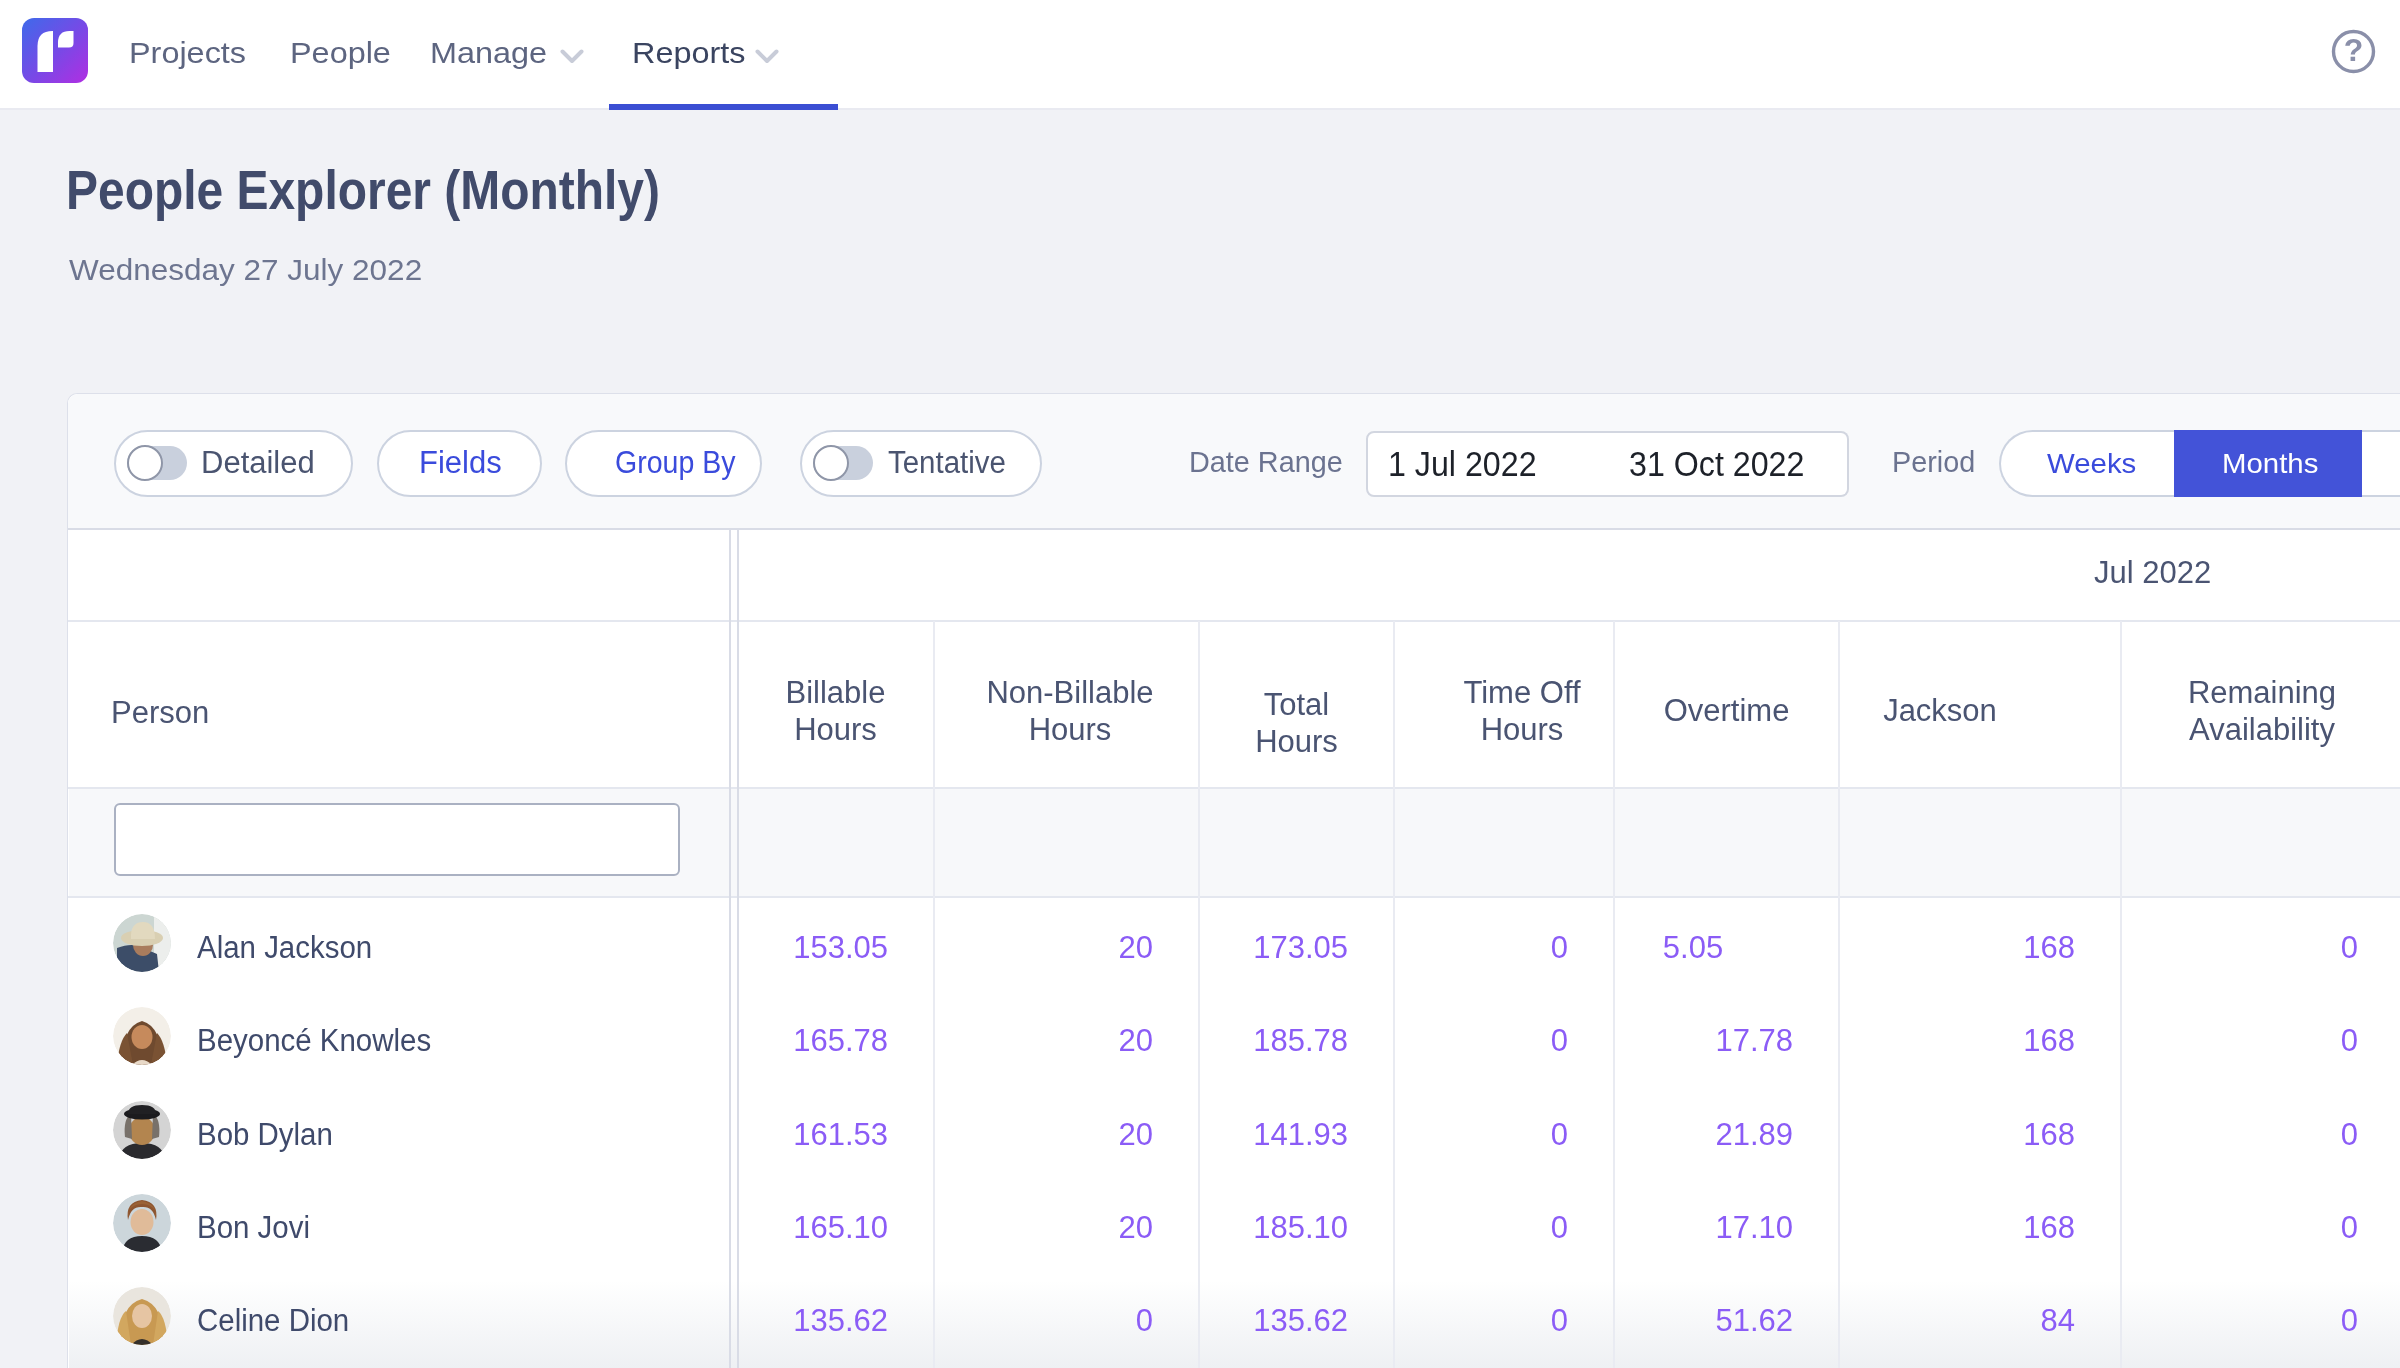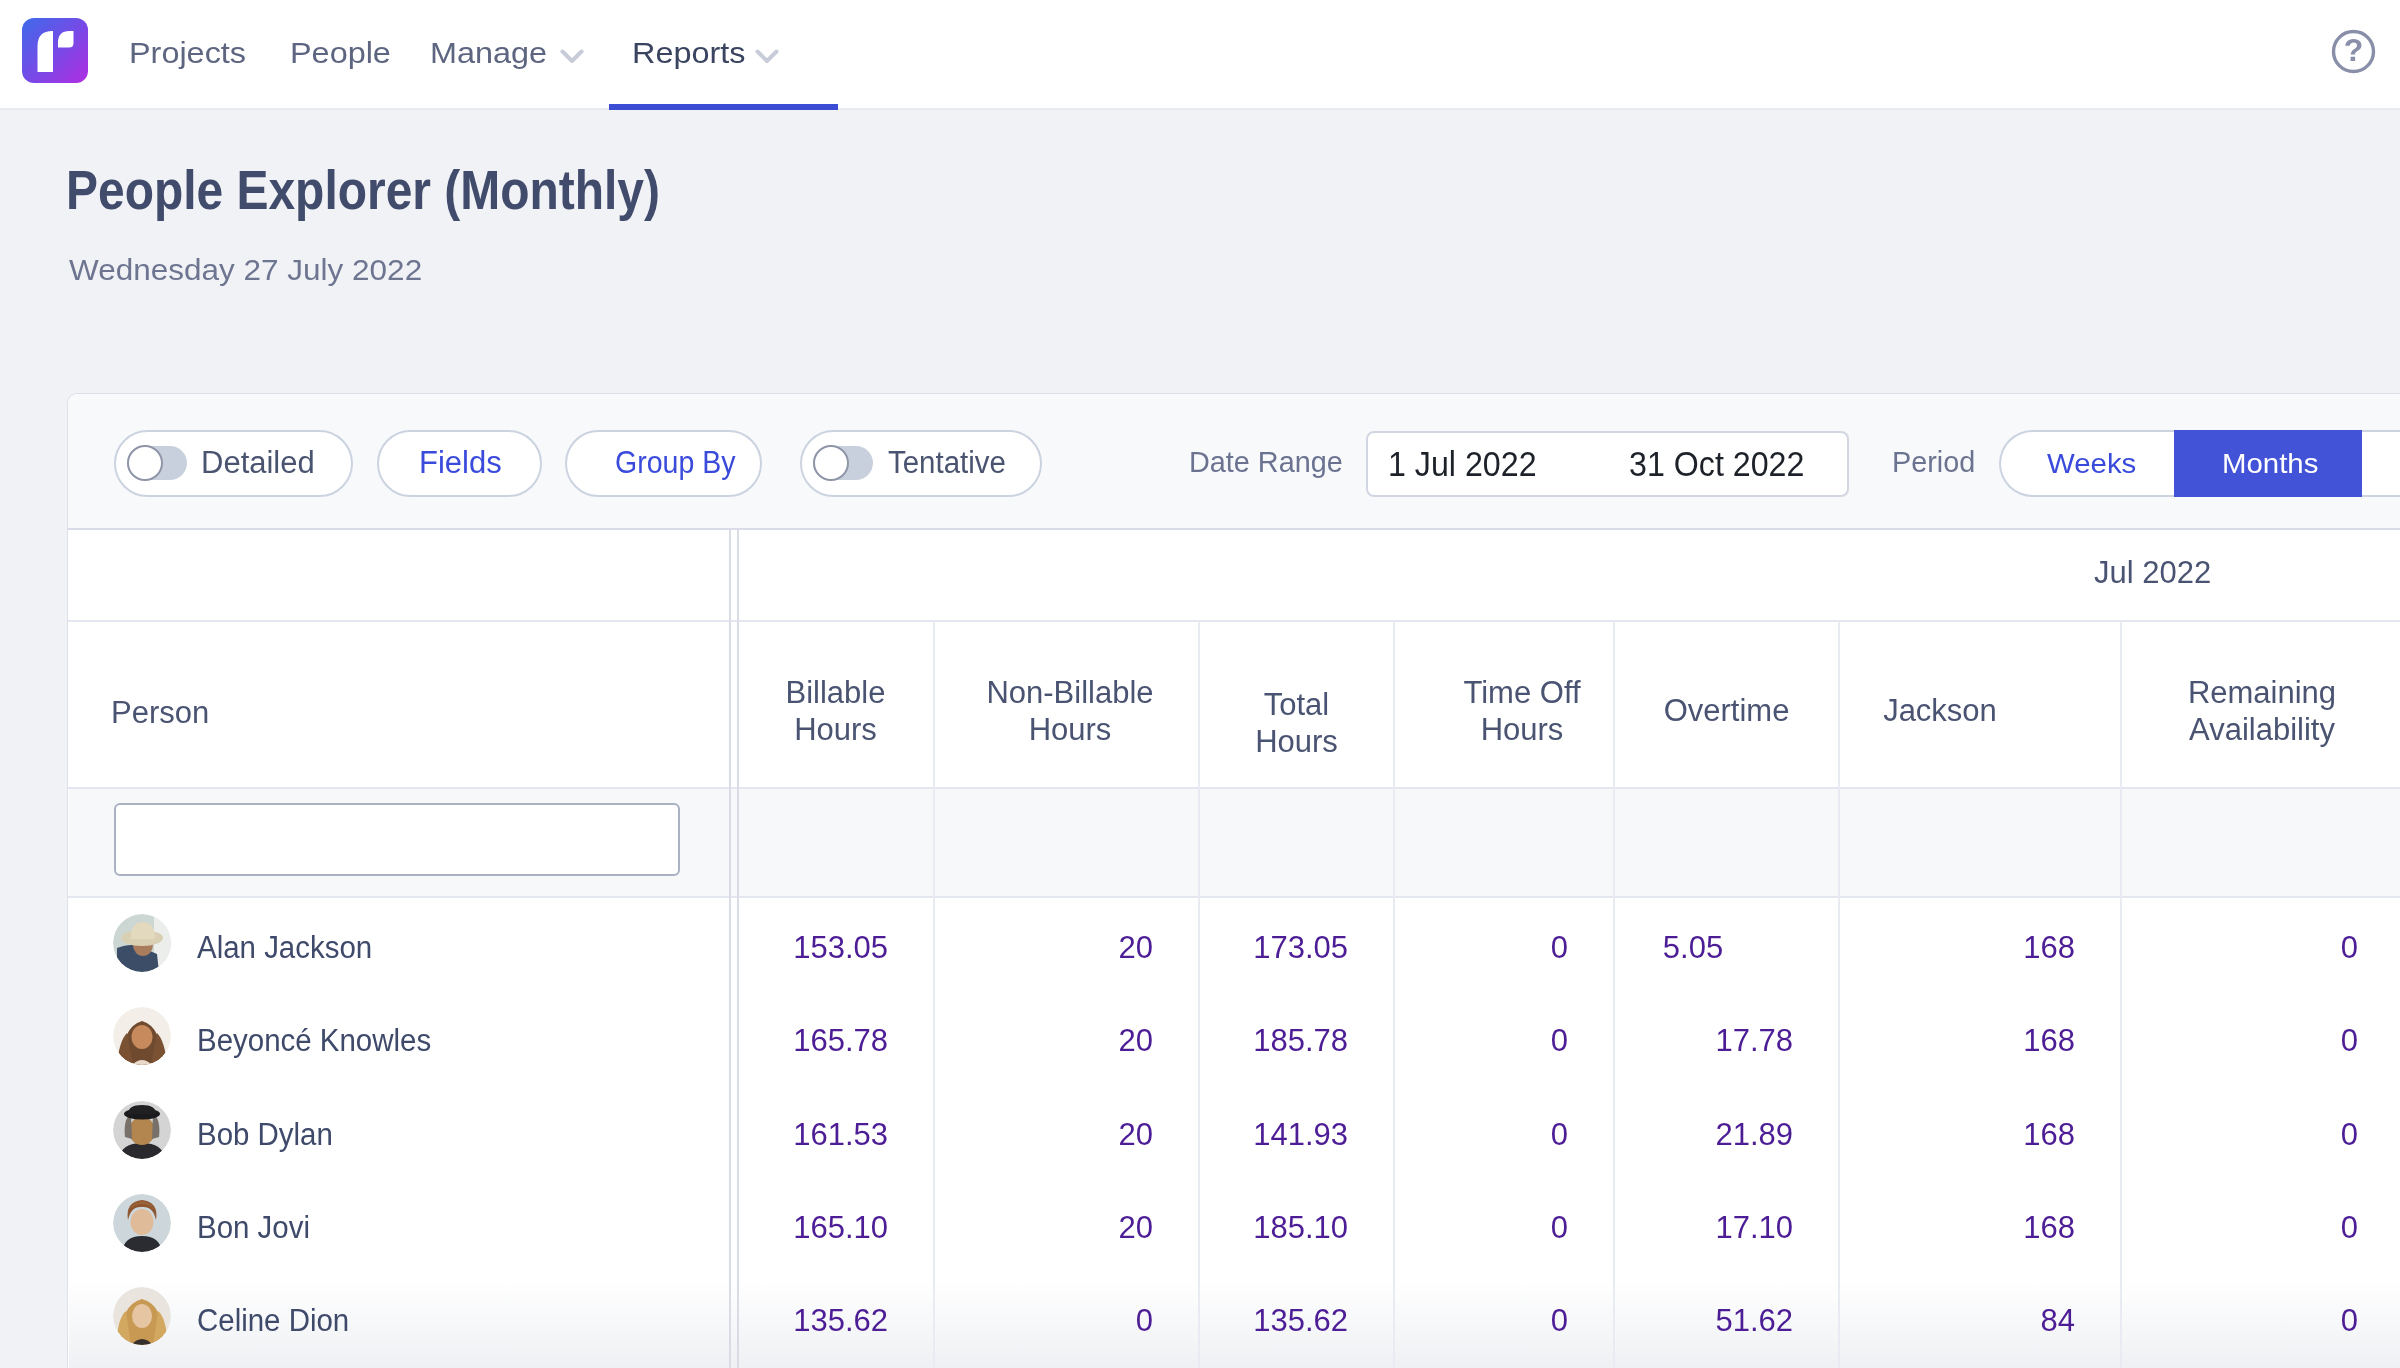--- a/index.html
+++ b/index.html
@@ -27,21 +27,21 @@
 .knob { position:absolute; left:0px; top:-1px; width:36px; height:36px; background:#fff;
   border:2px solid #8f96a8; border-radius:50%; }
 .ctl-label { position:absolute; font-size:30px; color:#6b7390; transform:scaleX(0.96); transform-origin:left top; }
 .datebox { position:absolute; top:431px; height:66px; background:#fff; border:2px solid #d2d6e0; }
 .datebox span { display:block; margin:11px 0 0 20px; font-size:35px; color:#1d2129; transform:scaleX(0.92); transform-origin:left top;}
 
 .hline { position:absolute; background:#e4e7ef; height:2px; }
 .vline { position:absolute; background:#e9ebf2; width:2px; }
 
 .colhead { position:absolute; font-size:31px; color:#4a5472; text-align:center; line-height:37px; }
-.num { position:absolute; font-size:31px; color:#4c1d95; text-align:right; }
+.num { position:absolute; font-size:31px; color:#8b5cf6; text-align:right; }
 .pname { position:absolute; font-size:31px; color:#3f4a6b; transform:scaleX(0.95); transform-origin:left top; }
 .filterband { position:absolute; left:69px; top:789px; width:2331px; height:108px; background:#f7f8fa; }
 .searchbox { position:absolute; left:114px; top:803px; width:566px; height:73px; background:#fff;
   border:2px solid #aab1c2; border-radius:6px; }
 .avatar { position:absolute; width:58px; height:58px; border-radius:50%; overflow:hidden; }
 </style>
 </head>
 <body>
 
 <div class="nav"></div>

